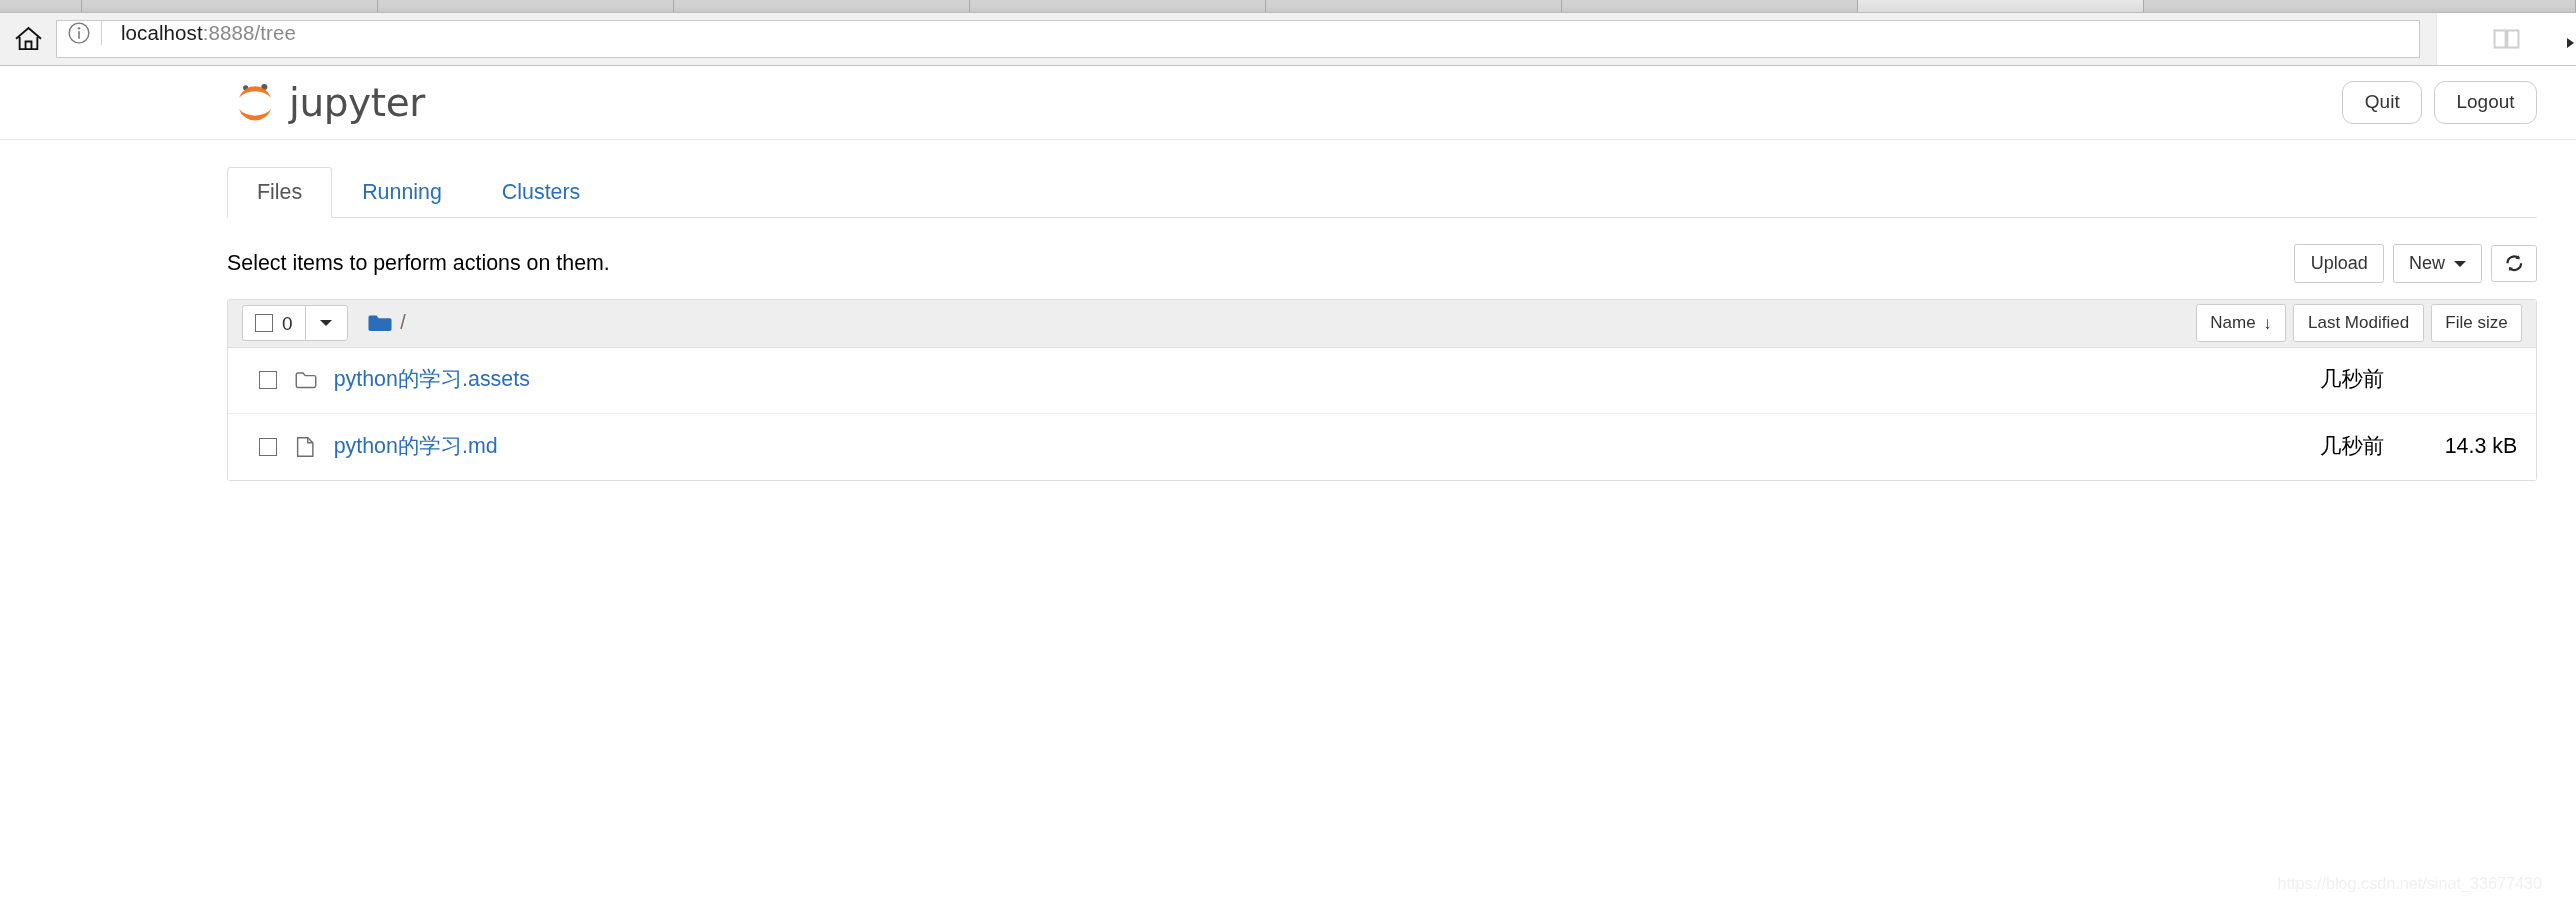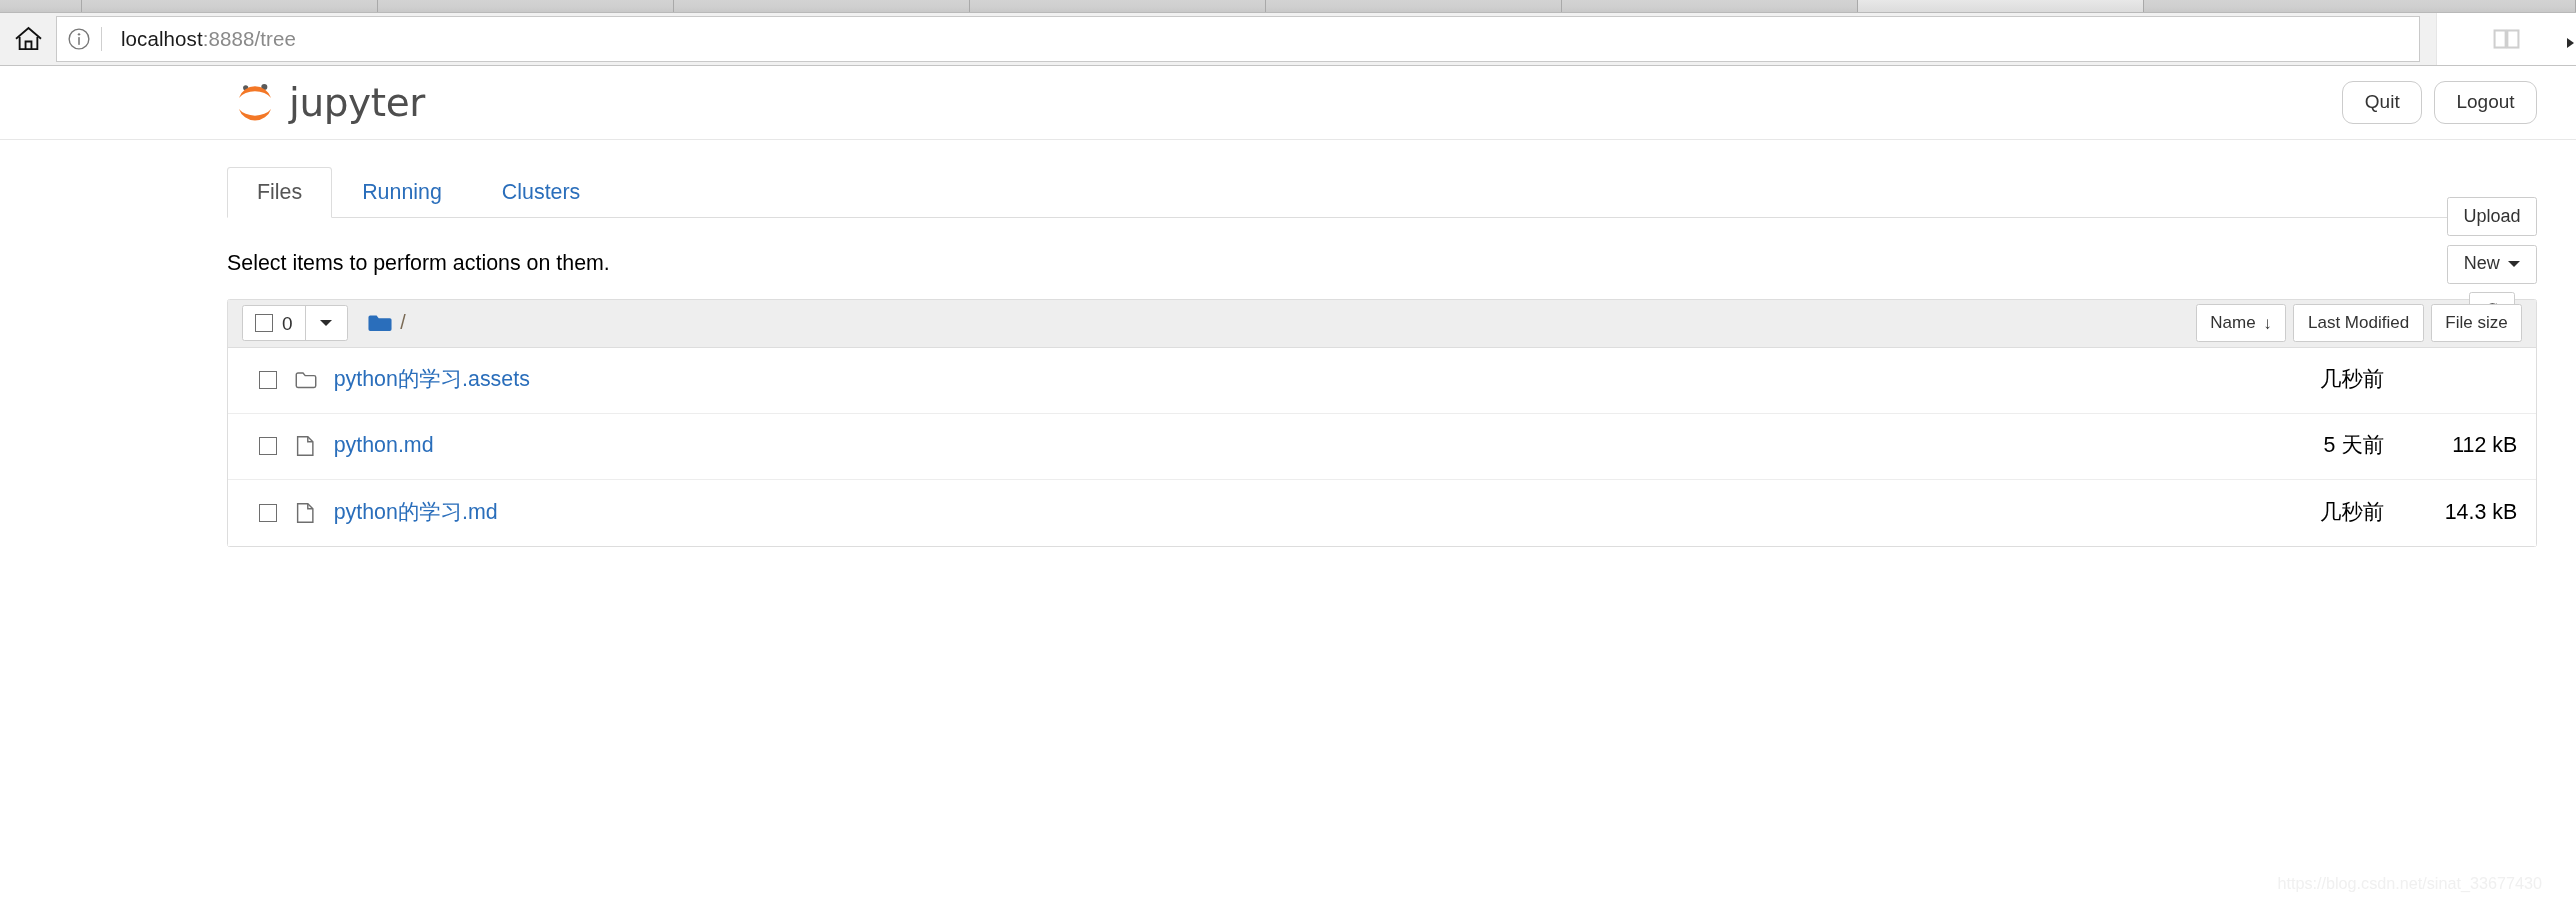--- a/index.html
+++ b/index.html
@@ -42,25 +42,25 @@
   }
   .home-btn {
     width: 56px;
     min-width: 56px;
     display: flex;
     align-items: center;
     justify-content: center;
   }
   .urlbar {
     flex: 1;
-    height: 46px;
+    height: 38px;
     background: #ffffff;
     border: 0.9px solid #c9c9c9;
     display: flex;
-    align-items: center;
+    align-items: flex-start;
     box-sizing: border-box;
     margin-right: 16px;
   }
   .urlbar-info {
     width: 44px;
     min-width: 44px;
     display: flex;
     align-items: center;
     justify-content: center;
   }
@@ -181,21 +181,20 @@
   .actions-hint {
     font-size: 21.4px;
     color: #000000;
     white-space: nowrap;
   }
   .actions-spacer { flex: 1; }
   .actions-btns {
     display: flex;
     gap: 8.5px;
     align-items: center;
-    flex-direction: column;
   }
   .btn-sm {
     font-size: 18px;
     padding: 7.7px 15.4px;
     color: #333333;
     background: #ffffff;
     border: 0.9px solid #cccccc;
     border-radius: 2.6px;
     cursor: pointer;
     line-height: 1.2;
@@ -499,46 +498,31 @@
         <svg width="22" height="20.5" viewBox="0 0 26 24">
           <path d="M1.5 5.5 A2 2 0 0 1 3.5 3.5 L9.5 3.5 L12 6.5 L22.5 6.5 A2 2 0 0 1 24.5 8.5 L24.5 18.5 A2 2 0 0 1 22.5 20.5 L3.5 20.5 A2 2 0 0 1 1.5 18.5 Z" fill="none" stroke="#6e6e6e" stroke-width="1.7"></path>
         </svg>
       </div>
       <a class="row-name">python的学习.assets</a>
       <div class="row-spacer"></div>
       <div class="row-modified">几秒前</div>
       <div class="row-size"></div>
     </div>
 
+
     <div class="fl-row">
       <div class="row-cb-cell">
         <span class="cb"></span>
       </div>
       <div class="row-icon-cell">
         <svg width="20.5" height="22" viewBox="0 0 24 26">
           <path d="M3 2 L15 2 L21 8 L21 24 L3 24 Z" fill="none" stroke="#6e6e6e" stroke-width="1.7"></path>
           <path d="M15 2 L15 8 L21 8" fill="none" stroke="#6e6e6e" stroke-width="1.7"></path>
         </svg>
       </div>
-      <a class="row-name">python.md</a>
-      <div class="row-spacer"></div>
-      <div class="row-modified">5 天前</div>
-      <div class="row-size">112 kB</div>
-    </div>
-
-    <div class="fl-row">
-      <div class="row-cb-cell">
-        <span class="cb"></span>
-      </div>
-      <div class="row-icon-cell">
-        <svg width="20.5" height="22" viewBox="0 0 24 26">
-          <path d="M3 2 L15 2 L21 8 L21 24 L3 24 Z" fill="none" stroke="#6e6e6e" stroke-width="1.7"></path>
-          <path d="M15 2 L15 8 L21 8" fill="none" stroke="#6e6e6e" stroke-width="1.7"></path>
-        </svg>
-      </div>
       <a class="row-name">python的学习.md</a>
       <div class="row-spacer"></div>
       <div class="row-modified">几秒前</div>
       <div class="row-size">14.3 kB</div>
     </div>
 
   </div>
 </div>
 
 <div class="watermark">https://blog.csdn.net/sinat_33677430</div>

